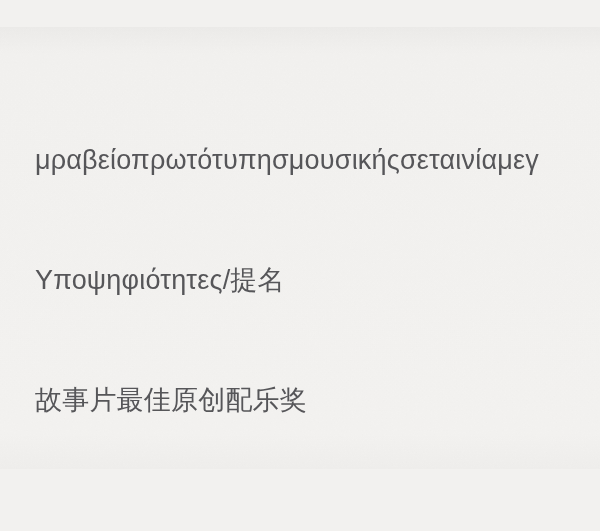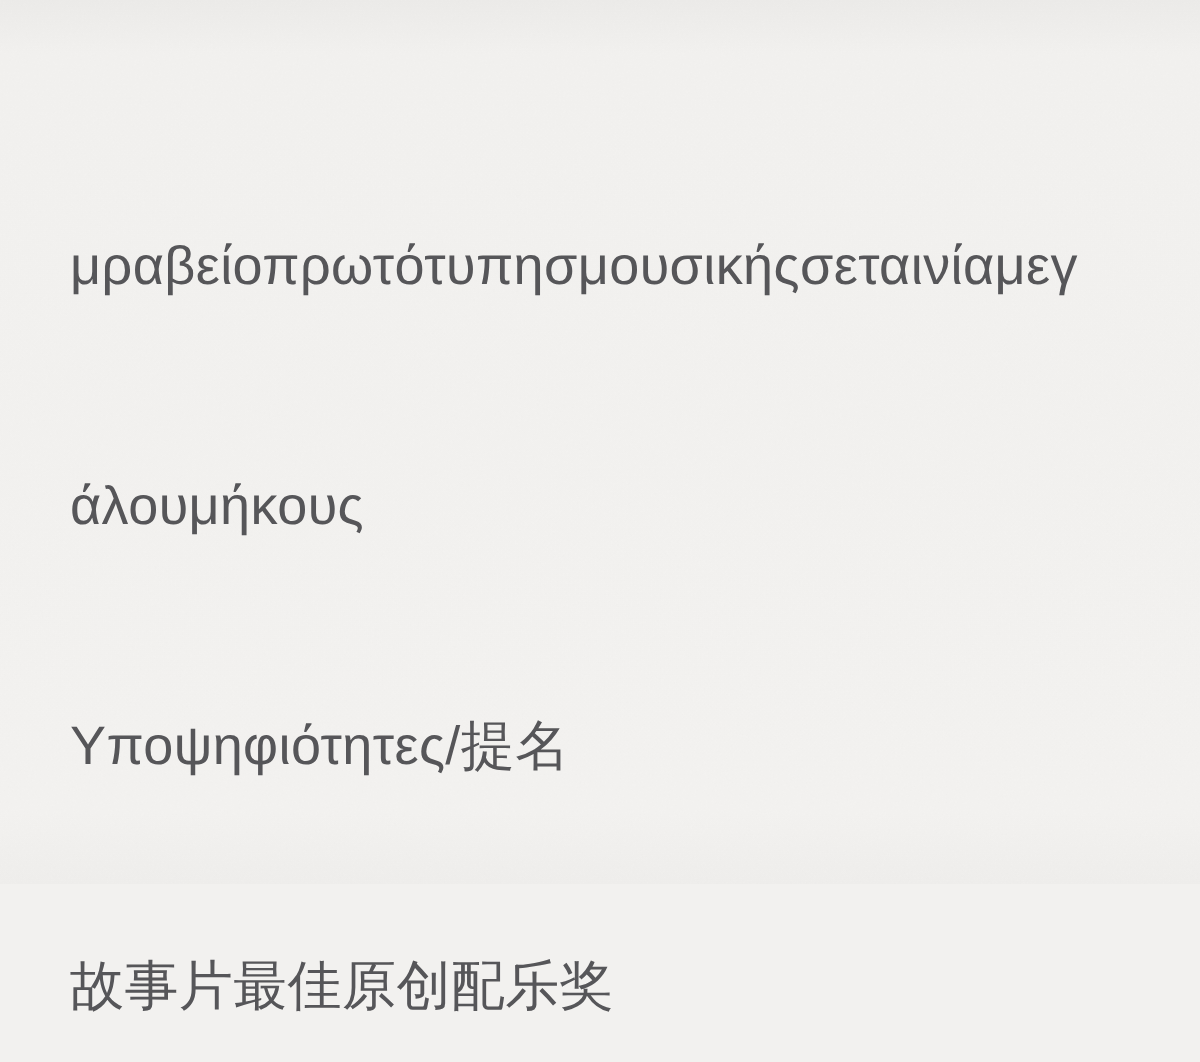--- a/index.html
+++ b/index.html
@@ -12,20 +12,21 @@
     overflow: hidden;
     background: #f2f1ef;
     font-family: "Liberation Sans", "DejaVu Sans", sans-serif;
   }
   .page {
     position: relative;
     width: 600px;
     height: 442px;
     background:
       linear-gradient(180deg, #ecebe9 0%, #f2f1ef 6%, #f3f2f0 92%, #efeeec 100%);
+    margin-top: 27px;
   }
   .grain {
     position: absolute;
     inset: 0;
     width: 100%;
     height: 100%;
     opacity: 0.5;
     pointer-events: none;
   }
   .text-block {
@@ -55,21 +56,20 @@
       <feColorMatrix in="n" type="matrix" values="0 0 0 0 0.55
                 0 0 0 0 0.55
                 0 0 0 0 0.54
                 0 0 0 0.06 0"></feColorMatrix>
     </filter>
     <rect width="600" height="531" filter="url(#noiseFilter)"></rect>
   </svg>
 
   <div class="text-block">
     <div class="text-line">μραβείοπρωτότυπησμουσικήςσεταινίαμεγ</div>
-    <div class="text-line">άλουμήκους</div>
     <div class="text-line">Υποψηφιότητες/提名</div>
     <div class="text-line">故事片最佳原创配乐奖</div>
     
     
     
     
     
     
     
     

